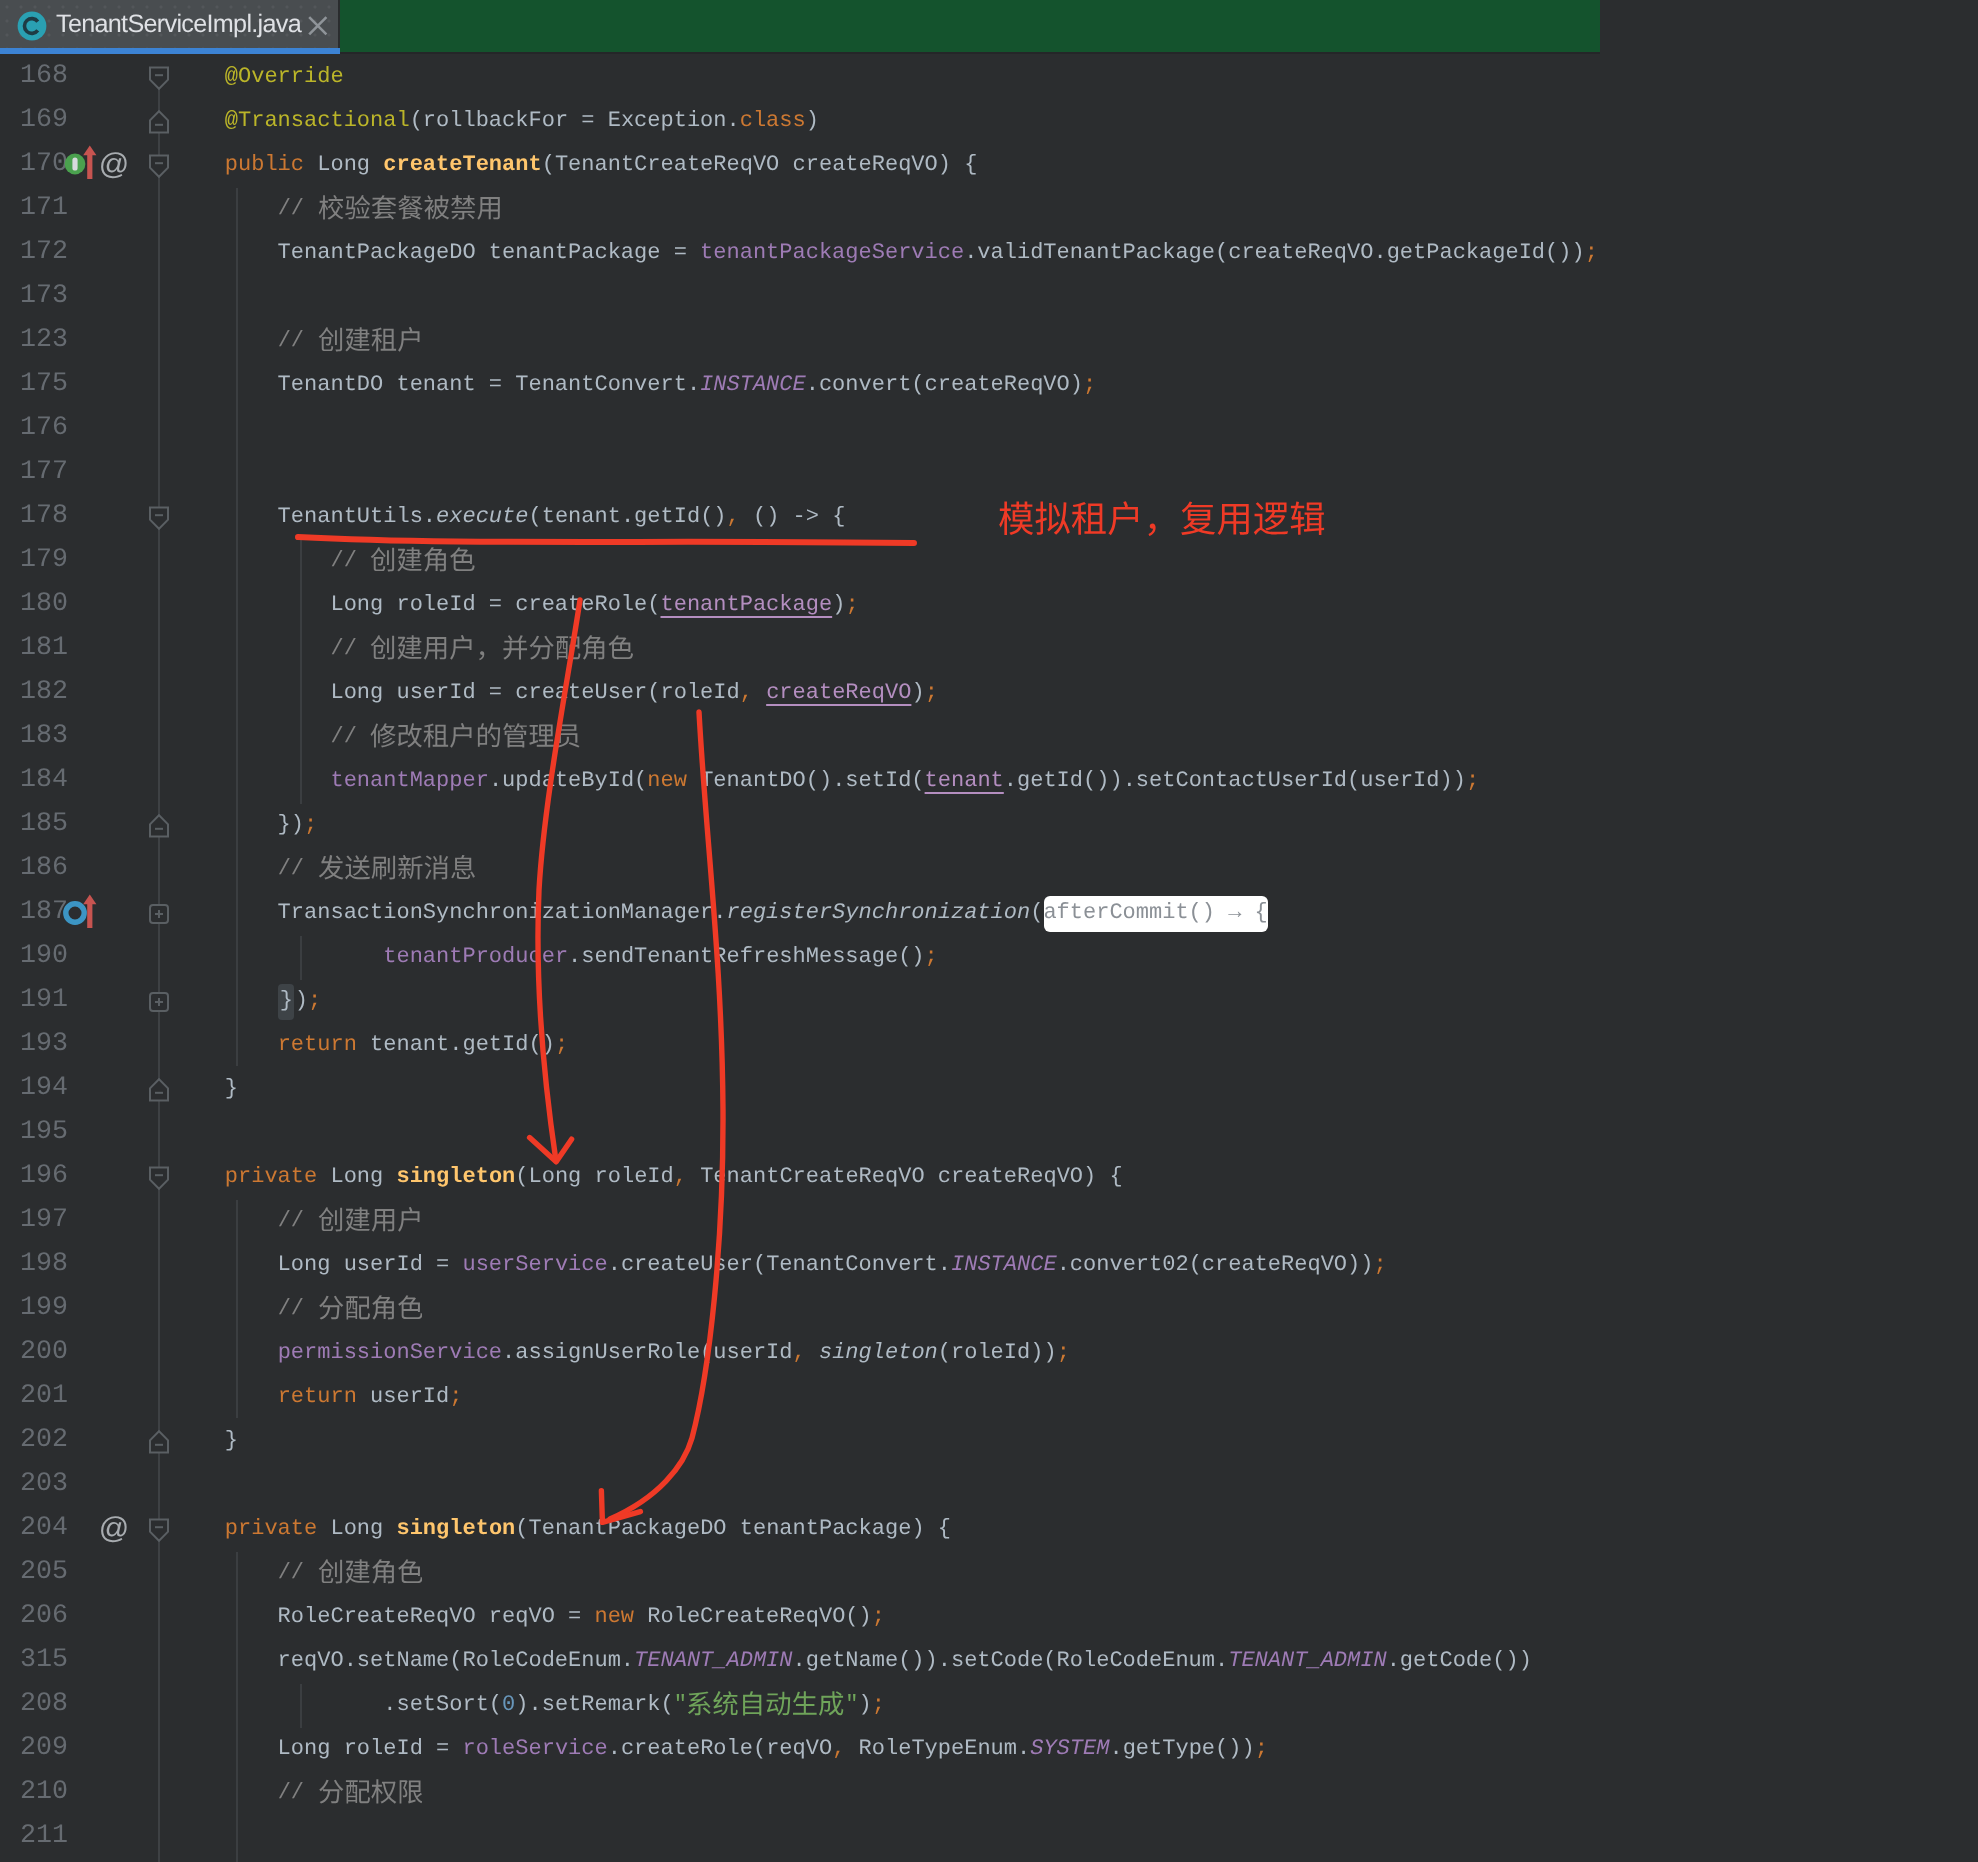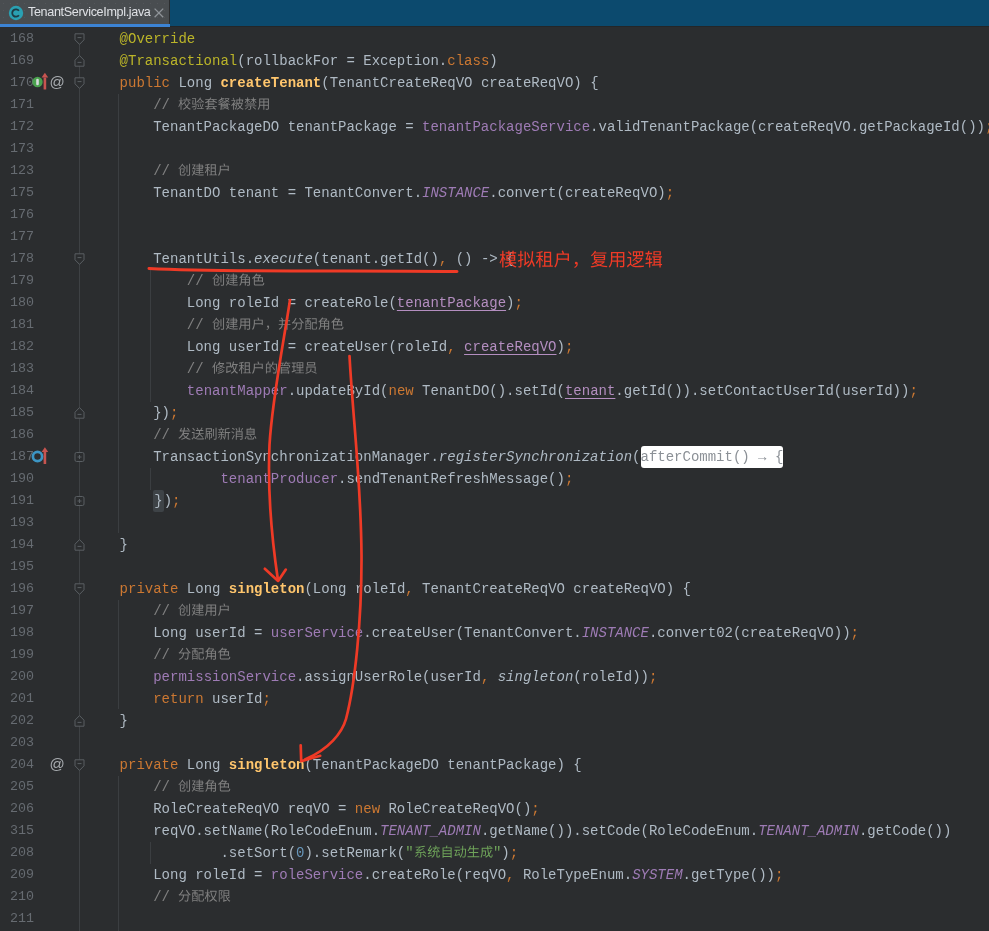--- a/index.html
+++ b/index.html
@@ -1,20 +1,20 @@
 <!DOCTYPE html>
 <html><head><meta charset="utf-8"><style>
 *{margin:0;padding:0;box-sizing:border-box}
 html,body{width:989px;height:931px;overflow:hidden;background:#2B2D2F}
 #page{position:relative;width:989px;height:931px;background:#2B2D2F;font-family:"Liberation Mono",monospace}
-#tabbar{position:absolute;left:0;top:0;width:989px;height:27px;background:#0c4a6e;border-bottom:1px solid #242628}
+#tabbar{position:absolute;left:0;top:0;width:800px;height:27px;background:#14532d;border-bottom:1px solid #242628}
 #tab{position:absolute;left:0;top:0;width:170px;height:27px;background:#494D50;background-image:radial-gradient(circle,#53565A 0.7px,transparent 0.85px);background-size:7px 7px;border-right:1.5px solid #2A2C2E}
 #tabul{position:absolute;left:0;top:24px;width:170px;height:3px;background:#3C83D4}
 #tabtext{position:absolute;left:28px;top:0;height:24px;line-height:24px;font-family:"Liberation Sans",sans-serif;font-size:12.6px;letter-spacing:-0.35px;color:#DFE1E5}
-.row{position:absolute;left:86px;height:22px;line-height:22px;font-family:"Liberation Mono",monospace;font-size:14px;white-space:pre;color:#AFBAC4}
+.row{position:absolute;left:86px;height:22px;line-height:22px;font-family:"Liberation Mono",monospace;font-size:11px;white-space:pre;color:#AFBAC4}
 .ln{position:absolute;left:0;width:34px;text-align:right;height:22px;line-height:22px;font-family:"Liberation Mono",monospace;font-size:13.331px;color:#666B71}
 .k{color:#CC7832}.m{color:#FFC66D;font-weight:bold}.a{color:#BBB529}.c{color:#808080}
 .f{color:#9E7BB5}.s{color:#6FA45A}.n{color:#6897BB}.p{color:#CC7832}
 .i{font-style:italic}.fi{color:#9E7BB5;font-style:italic}
 .u{color:#B48EC0;text-decoration:underline;text-underline-offset:2.5px}
 .fold{background:#ffffff;border-radius:3px;color:#8B9096;padding:3px 0}
 .fb{background:#3E4347;border-radius:2px;padding:3px 1px}
 .cj{vertical-align:top}
 svg.ov{position:absolute;left:0;top:0;pointer-events:none}
 </style></head><body>
@@ -170,20 +170,21 @@
           <use href="#g11" x="5"></use>
         </g>
       </svg></div>
 <div class="ln" style="top:446px">187</div>
 <div class="row" style="top:446px">        TransactionSynchronizationManager.<span class="i">registerSynchronization</span>(<span class="fold">afterCommit() → {</span></div>
 <div class="ln" style="top:468px">190</div>
 <div class="row" style="top:468px">                <span class="f">tenantProducer</span>.sendTenantRefreshMessage()<span class="p">;</span></div>
 <div class="ln" style="top:490px">191</div>
 <div class="row" style="top:490px">        <span class="fb">}</span>)<span class="p">;</span></div>
 <div class="ln" style="top:512px">193</div>
+<div class="row" style="top:512px">        <span class="k">return</span> tenant.getId()<span class="p">;</span></div>
 <div class="ln" style="top:534px">194</div>
 <div class="row" style="top:534px">    }</div>
 <div class="ln" style="top:556px">195</div>
 <div class="ln" style="top:578px">196</div>
 <div class="row" style="top:578px">    <span class="k">private</span> Long <span class="m">singleton</span>(Long roleId<span class="p">,</span> TenantCreateReqVO createReqVO) {</div>
 <div class="ln" style="top:600px">197</div>
 <div class="row" style="top:600px">        <span class="c">// </span><svg class="cj" width="52.8" height="22" viewBox="0 0 52.8 22">
         <g fill="#808080" transform="translate(0,14.7) scale(13.2)">
           <use href="#g2" x="0"></use>
           <use href="#g10" x="1"></use>

